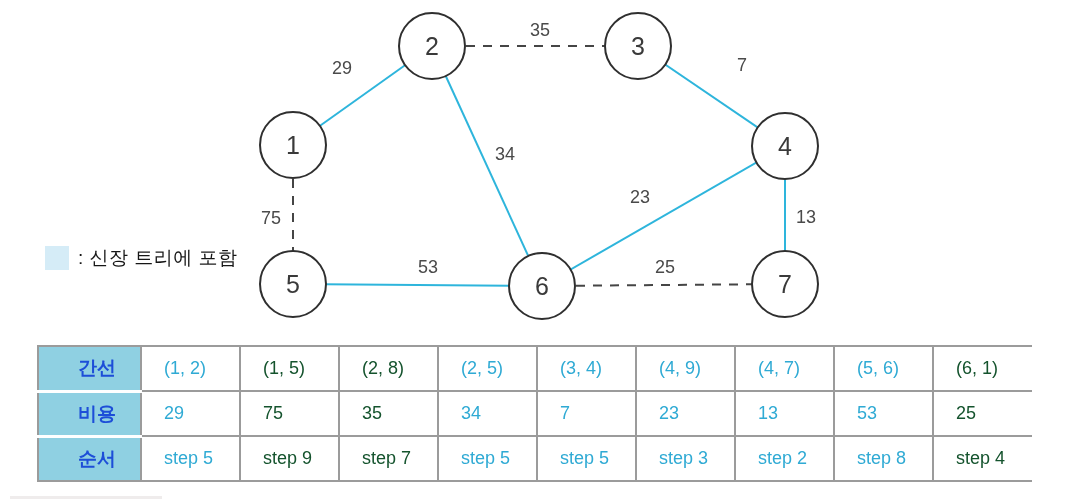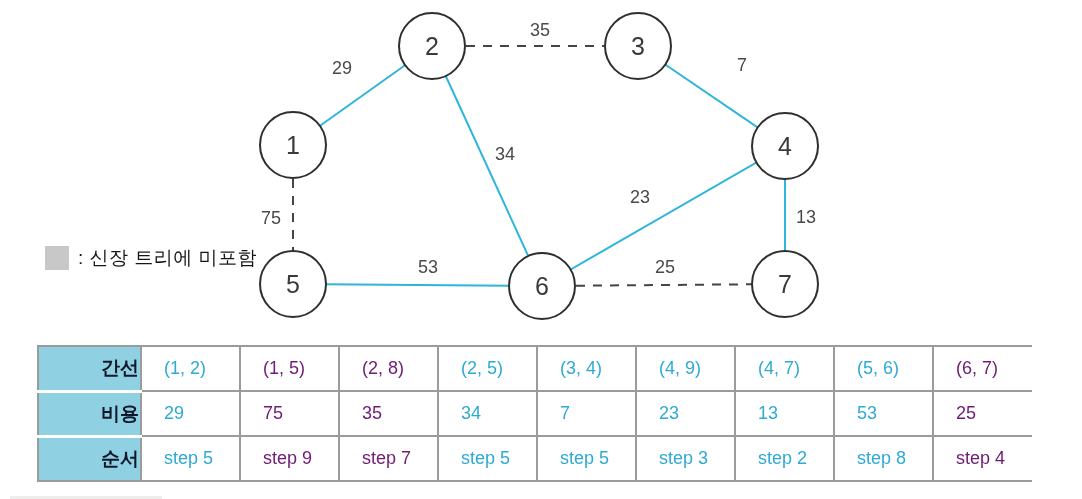--- a/index.html
+++ b/index.html
@@ -22,32 +22,32 @@
   
   .mst-table {
     position: absolute; left: 37px; top: 345px;
     border-collapse: collapse; table-layout: fixed;
   }
   .mst-table th, .mst-table td {
     height: 45px; box-sizing: border-box; font-weight: normal;
     white-space: nowrap; overflow: hidden;
   }
   .mst-table th {
-    width: 103px; background: #8fd0e2; color: #0f172a;
-    font-weight: bold; font-size: 19px; text-align: right; padding-left: 16px;
+    width: 103px; background: #8fd0e2; color: #1d4ed8;
+    font-weight: bold; font-size: 19px; text-align: center; padding-left: 16px;
     border: 2px solid #9b9b9b;
   }
   .mst-table tr + tr th { border-top: 3px solid #ffffff; margin-left: 36px; }
   .mst-table td {
     width: 99px; font-size: 18px; text-align: left; padding-left: 22px;
     background: #ffffff; border: 2px solid #9b9b9b;
   }
   .mst-table td:last-child { border-right: 0; }
   .inc { color: #2faad4; }
-  .exc { color: #701a75; }
+  .exc { color: #14532d; }
 
   .caption-fragment {
     position: absolute; left: 10px; top: 496px;
     width: 152px; height: 3px; background: #efecec;
   }
 </style>
 </head>
 <body>
 
 <div class="screen">
@@ -82,38 +82,38 @@
       <circle cx="293" cy="284" r="33" fill="#ffffff" stroke="#2f2f2f" stroke-width="2"></circle>
       <text x="293" y="284" fill="#3a3a3a" font-size="25" text-anchor="middle" dominant-baseline="central" font-family="&quot;Liberation Sans&quot;, &quot;DejaVu Sans&quot;, sans-serif">5</text>
       <circle cx="542" cy="286" r="33" fill="#ffffff" stroke="#2f2f2f" stroke-width="2"></circle>
       <text x="542" y="286" fill="#3a3a3a" font-size="25" text-anchor="middle" dominant-baseline="central" font-family="&quot;Liberation Sans&quot;, &quot;DejaVu Sans&quot;, sans-serif">6</text>
       <circle cx="785" cy="284" r="33" fill="#ffffff" stroke="#2f2f2f" stroke-width="2"></circle>
       <text x="785" y="284" fill="#3a3a3a" font-size="25" text-anchor="middle" dominant-baseline="central" font-family="&quot;Liberation Sans&quot;, &quot;DejaVu Sans&quot;, sans-serif">7</text>
     </svg>
 
   <div class="legend">
     <div class="legend-row">
-      <span class="legend-swatch" style="background: rgb(200, 200, 200);"></span>
-      <span class="legend-label">: 신장 트리에 미포함</span>
+      <span class="legend-swatch" style="background: rgb(213, 236, 247);"></span>
+      <span class="legend-label">: 신장 트리에 포함</span>
     </div>
   </div>
 
   <table class="mst-table">
     <tbody>
         <tr>
           <th>간선</th>
           <td class="inc">(1, 2)</td>
           <td class="exc">(1, 5)</td>
           <td class="exc">(2, 8)</td>
           <td class="inc">(2, 5)</td>
           <td class="inc">(3, 4)</td>
           <td class="inc">(4, 9)</td>
           <td class="inc">(4, 7)</td>
           <td class="inc">(5, 6)</td>
-          <td class="exc">(6, 7)</td>
+          <td class="exc">(6, 1)</td>
         </tr>
         <tr>
           <th>비용</th>
           <td class="inc">29</td>
           <td class="exc">75</td>
           <td class="exc">35</td>
           <td class="inc">34</td>
           <td class="inc">7</td>
           <td class="inc">23</td>
           <td class="inc">13</td>

